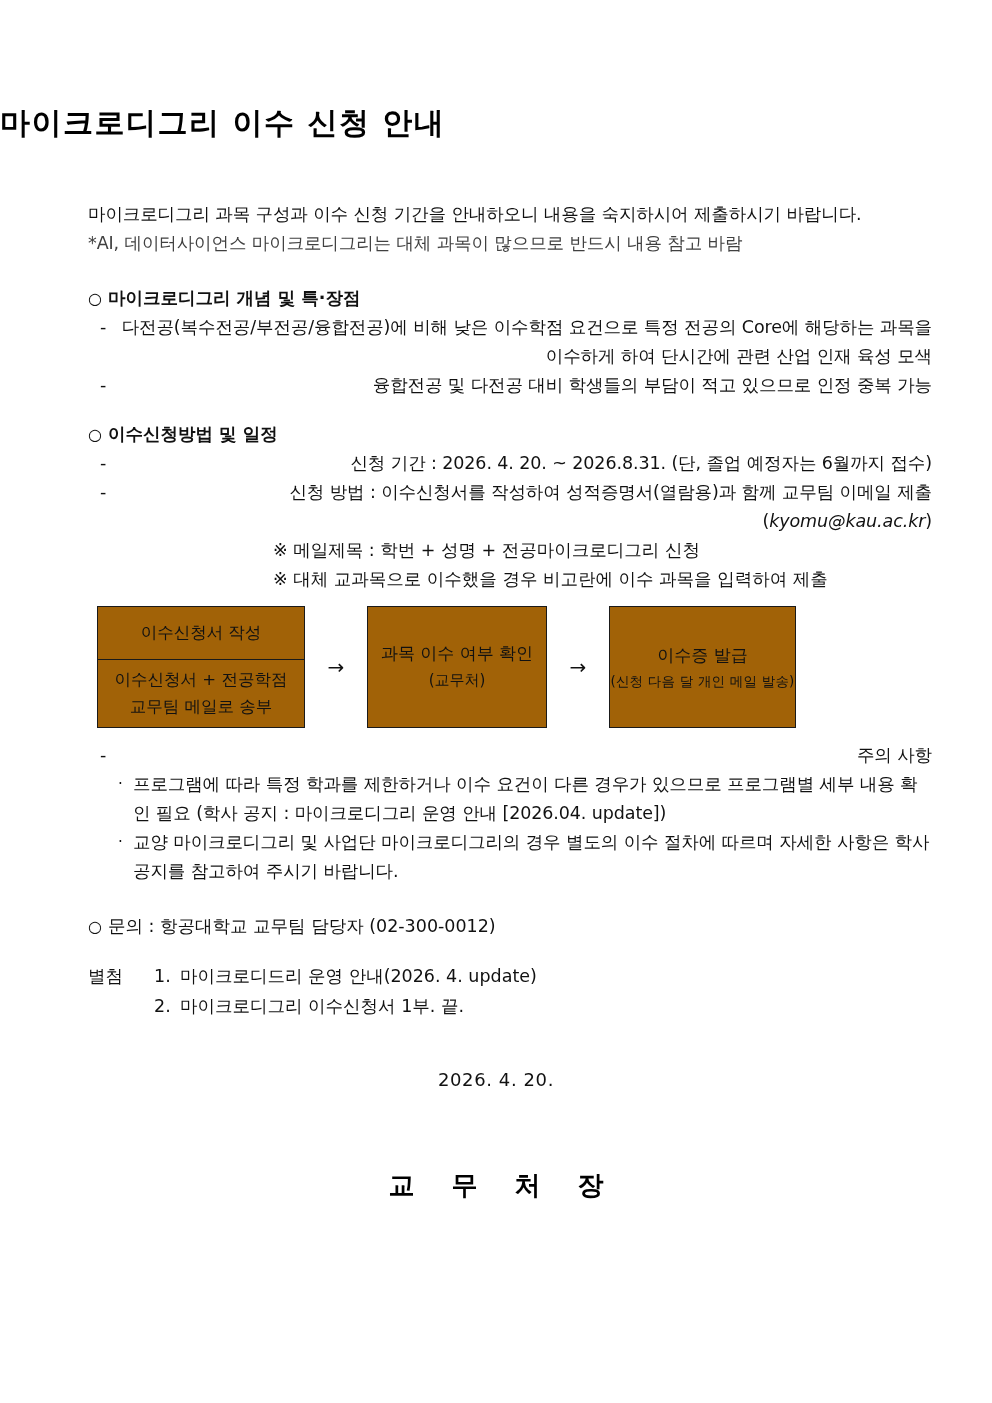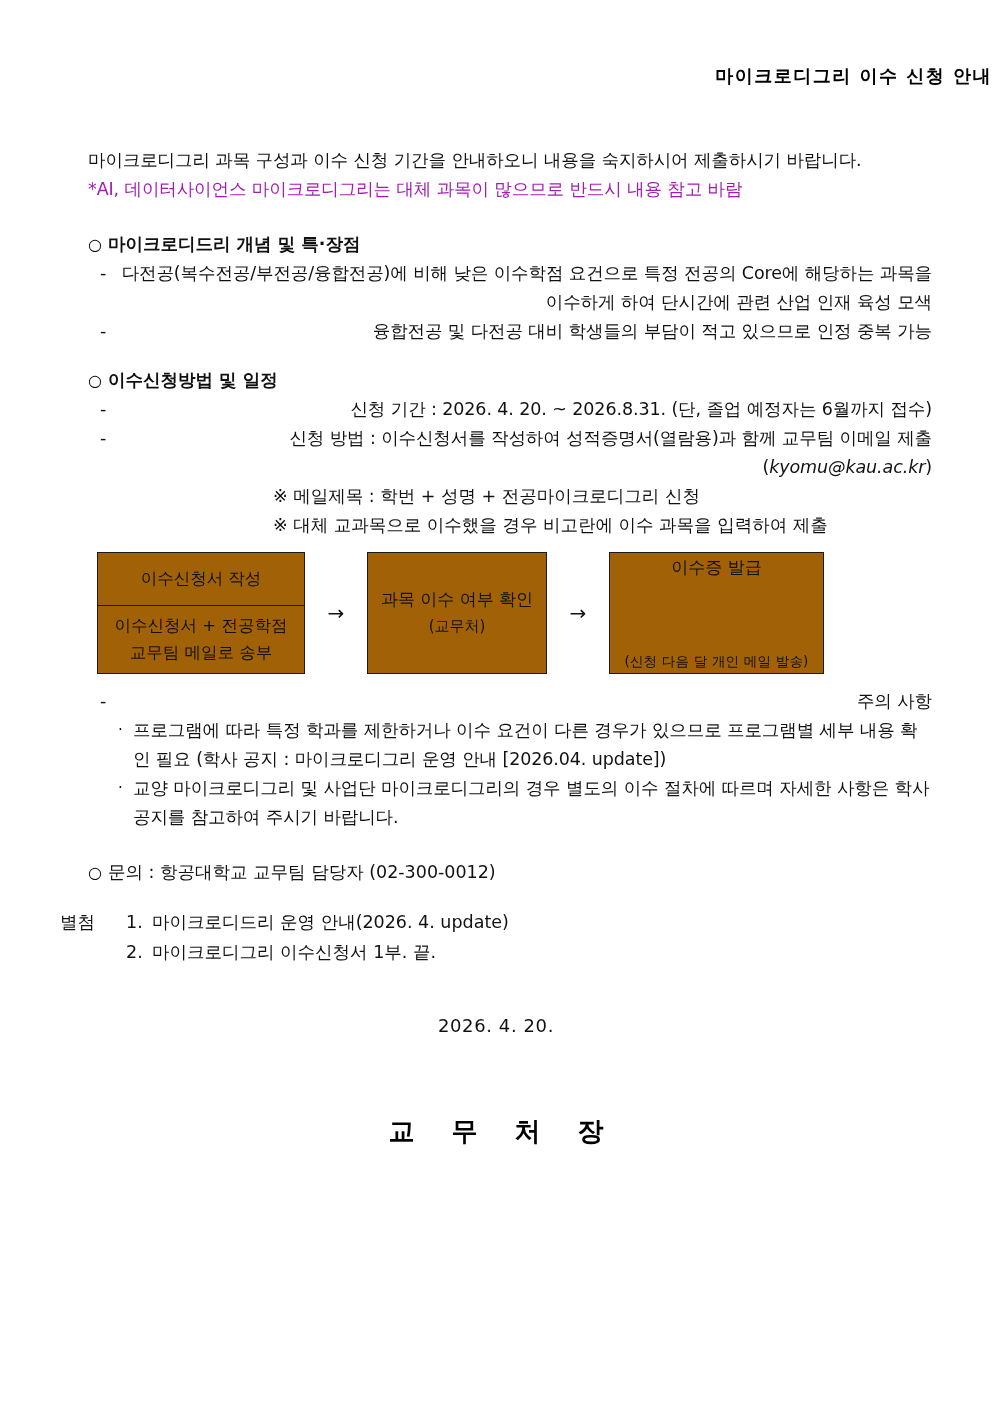--- a/index.html
+++ b/index.html
@@ -21,45 +21,45 @@
     position: relative;
     width: 992px;
     height: 1403px;
     box-sizing: border-box;
     padding: 0;
     overflow: hidden;
   }
 
   
   .doc-title {
-    text-align: right;
-    font-size: 18px;
+    text-align: left;
+    font-size: 30px;
     font-weight: bold;
     letter-spacing: 1.5px;
     margin: 0;
-    padding-top: 65px;
+    padding-top: 104px;
     line-height: 1.25;
     color: #000000;
   }
 
   
   .intro {
     margin: 0;
     padding-left: 88px;
     padding-right: 70px;
     padding-top: 58px;
   }
   .intro-line {
     font-size: 17.5px;
     line-height: 29px;
     letter-spacing: -0.1px;
     white-space: nowrap;
   }
   .intro-line.note {
-    color: #a21caf;
+    color: #404040;
   }
 
   
   .section {
     padding-left: 88px;
     padding-right: 60px;
   }
   .section-head {
     font-size: 17.5px;
     font-weight: bold;
@@ -145,21 +145,21 @@
     justify-content: center;
     text-align: center;
     background: #a16207;
   }
   .flow-box.split {
     justify-content: flex-start;
     padding: 0;
   }
   .box1 { width: 208px; }
   .box2 { width: 180px; }
-  .box3 { width: 215px; justify-content: space-between; }
+  .box3 { width: 187px; }
 
   .flow-cell-top {
     height: 52px;
     display: flex;
     align-items: center;
     justify-content: center;
     border-bottom: 1.4px solid #1a1a1a;
     font-size: 16.5px;
   }
   .flow-cell-bot {
@@ -198,21 +198,21 @@
   .contact {
     font-size: 17.5px;
     line-height: 29px;
     padding-left: 88px;
     display: flex;
     align-items: baseline;
     white-space: nowrap;
   }
 
   .attach {
-    padding-left: 60px;
+    padding-left: 88px;
     font-size: 17.5px;
     line-height: 30px;
   }
   .attach-row {
     display: flex;
     white-space: nowrap;
   }
   .attach-label {
     flex: 0 0 66px;
     width: 66px;
@@ -249,21 +249,21 @@
   <div class="intro">
     <div class="intro-line">마이크로디그리 과목 구성과 이수 신청 기간을 안내하오니 내용을 숙지하시어 제출하시기 바랍니다.</div>
     <div class="intro-line note">*AI, 데이터사이언스 마이크로디그리는 대체 과목이 많으므로 반드시 내용 참고 바람</div>
   </div>
 
   <div class="gap-lg"></div>
 
   <div class="section">
     <div class="section-head">
       <span class="marker-circle">○</span>
-      <span>마이크로디드리 개념 및 특·장점</span>
+      <span>마이크로디그리 개념 및 특·장점</span>
     </div>
 
     <div class="dash-item">
       <span class="dash-mark">-</span>
       <span class="dash-body">다전공(복수전공/부전공/융합전공)에 비해 낮은 이수학점 요건으로 특정 전공의 Core에 해당하는 과목을 이수하게 하여 단시간에 관련 산업 인재 육성 모색</span>
     </div>
     <div class="dash-item">
       <span class="dash-mark">-</span>
       <span class="dash-body">융합전공 및 다전공 대비 학생들의 부담이 적고 있으므로 인정 중복 가능</span>
     </div>

